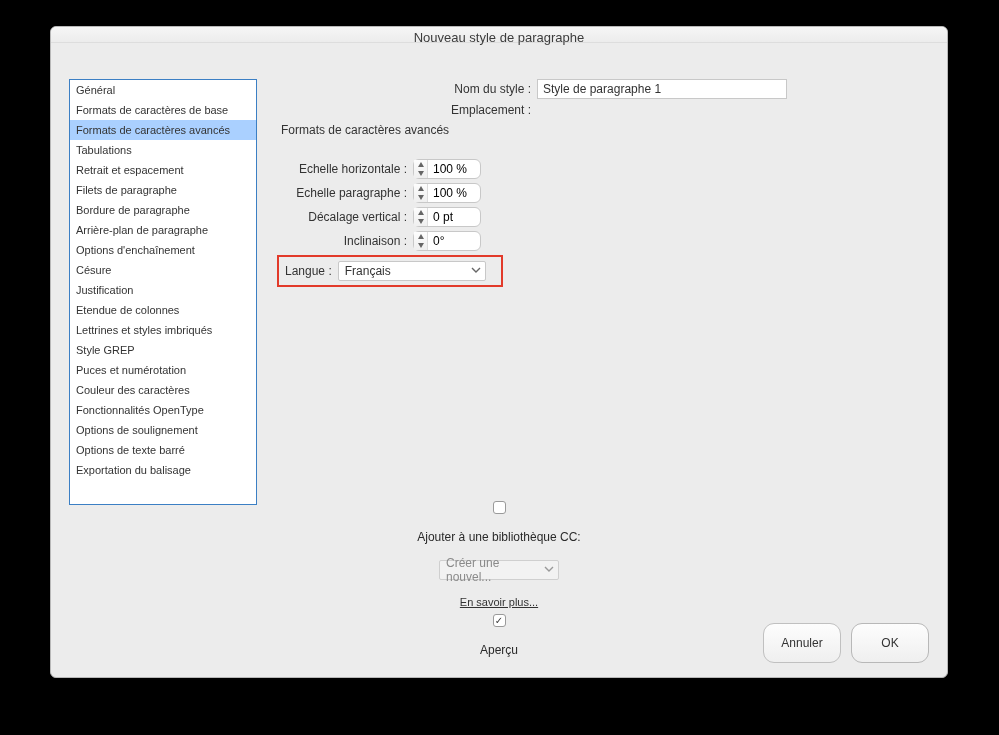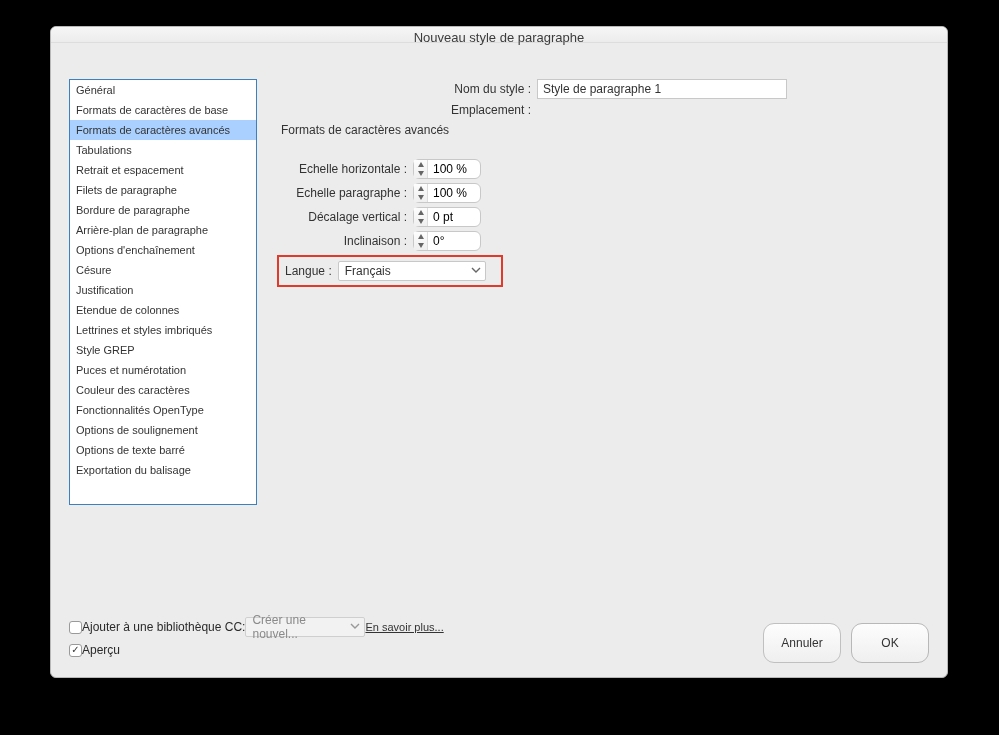--- a/index.html
+++ b/index.html
@@ -159,22 +159,23 @@
   .select-box .chev { color:#666; }
   .bottom-area {
     position: absolute;
     left: 18px;
     right: 18px;
     bottom: 14px;
   }
   .cc-row {
     display: flex;
     align-items: center;
-    gap: 0;
+    gap: 16px;
     margin-bottom: 6px;
+    flex-direction: column;
   }
   .checkbox {
     width: 13px; height: 13px;
     border: 1px solid #9a9a9a;
     border-radius: 3px;
     background: #fff;
     display: inline-flex;
     align-items: center;
     justify-content: center;
     font-size: 10px;

